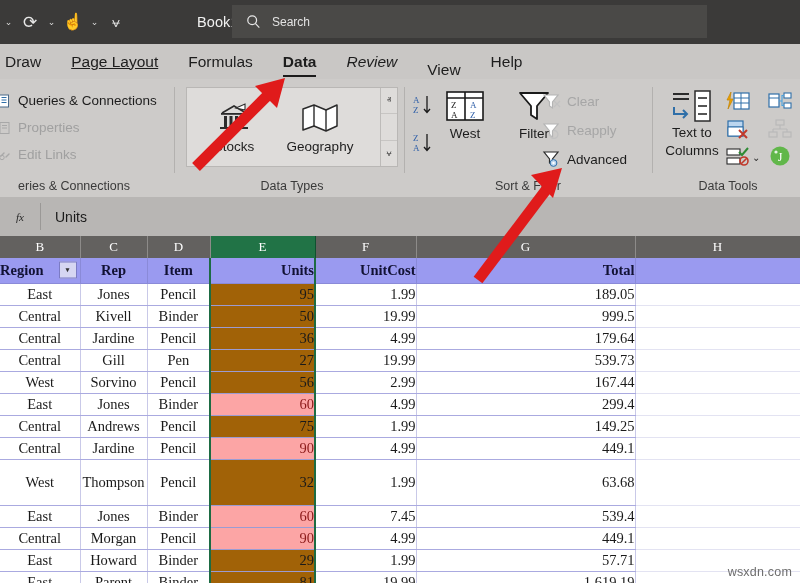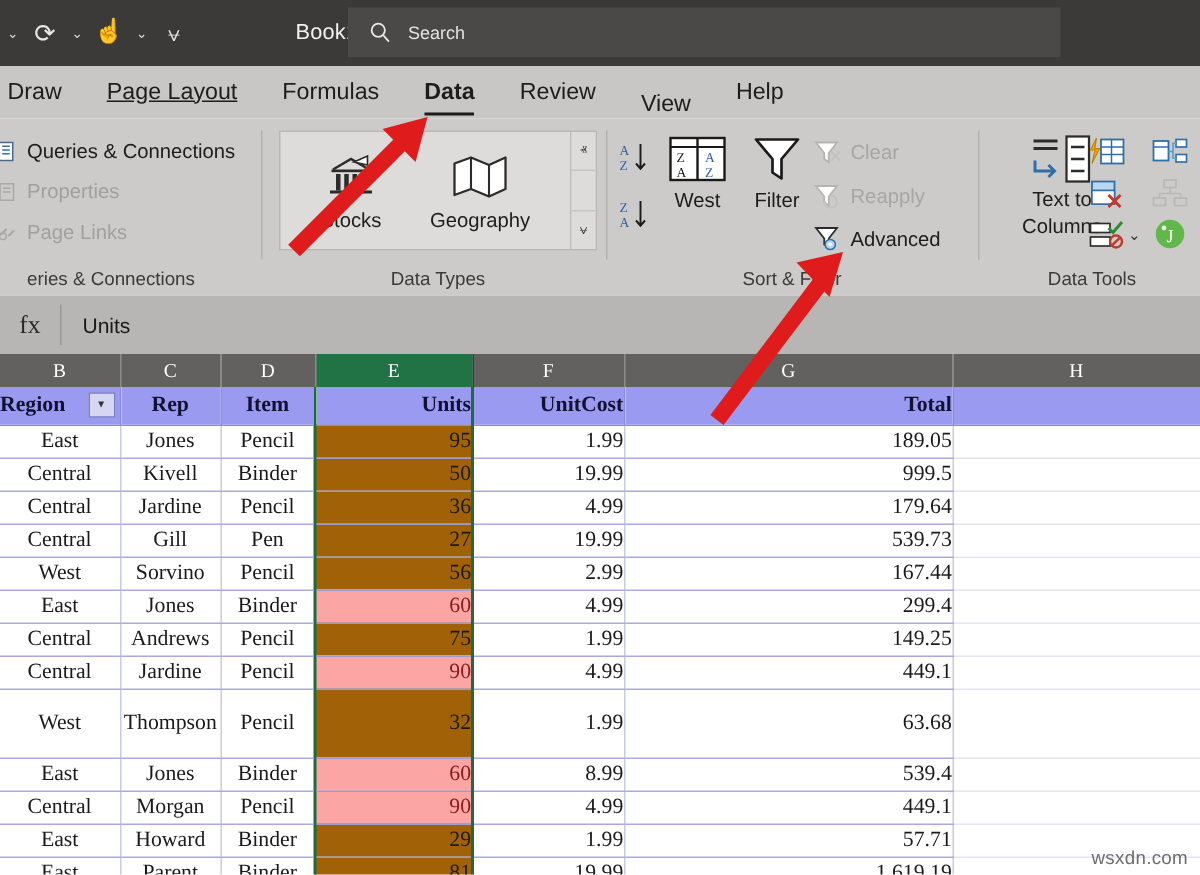--- a/index.html
+++ b/index.html
@@ -116,22 +116,22 @@
     align-items: center; gap: 2px;
   }
   .dtbtn .lab { font-size: 13.5px; color: #1d1d1d; line-height: 1.15; text-align: center; }
 
   
   .fxbar {
     position: absolute; left: 0; top: 197px; width: 800px; height: 39px;
     background: #b8b6b4; display: flex; align-items: center;
   }
   .fx-ico {
-    width: 40px; text-align: center; 
-    font-family: "Liberation Serif", serif; font-size: 17px; color: #2a2a2a;
+    width: 40px; text-align: center; font-style: italic;
+    font-family: "Liberation Serif", serif; font-size: 11px; color: #2a2a2a;
   }
   .fx-input {
     flex: 1; height: 27px; background: #b8b6b4; border-left: 1px solid #9a9896;
     display: flex; align-items: center; padding-left: 14px;
     font-size: 14px; color: #1a1a1a;
   }
 
   
   .grid { position: absolute; left: 0; top: 236px; width: 800px; height: 347px; background: #fff; }
   table.sheet { border-collapse: collapse; table-layout: fixed; width: 800px; }
@@ -233,21 +233,21 @@
       </div>
     <div class="tab" style="margin-left:12px;text-decoration:underline;">
       <span>Page Layout</span>
       </div>
     <div class="tab" style="margin-left:12px;">
       <span>Formulas</span>
       </div>
     <div class="tab active" style="margin-left:12px;">
       <span>Data</span>
       </div>
-    <div class="tab" style="margin-left:12px;">
+    <div class="tab" style="margin-left:12px;font-style:italic;">
       <span>Review</span>
       </div>
     <div class="tab" style="margin-left:12px;margin-top:17px;">
       <span>View</span>
       </div>
     <div class="tab" style="margin-left:12px;">
       <span>Help</span>
       </div>
   </div>
 
@@ -269,21 +269,21 @@
           <line x1="4" y1="4.5" x2="9" y2="4.5" stroke="#a8a8a8" stroke-width="1"></line>
           <line x1="4" y1="7" x2="9" y2="7" stroke="#a8a8a8" stroke-width="1"></line>
         </svg>
         <span>Properties</span>
       </div>
       <div class="qitem dim" style="left:-2px; top:68px;">
         <svg width="14" height="14" viewBox="0 0 14 14">
           <path d="M3 8 L6 5 M8 9 L11 6" stroke="#a8a8a8" stroke-width="1.4" fill="none" stroke-linecap="round"></path>
           <circle cx="4" cy="9.5" r="2.2" fill="none" stroke="#a8a8a8" stroke-width="1"></circle>
         </svg>
-        <span>Page Links</span>
+        <span>Edit Links</span>
       </div>
       <div class="rgroup-label" style="left:-26px; width:200px;">еries &amp; Connections</div>
     </div>
     <div class="rsep" style="left:174px;"></div>
 
     <div class="rgroup" style="left:182px; width:220px;">
       <div class="gallery" style="left:4px;">
         <div class="gcell" style="margin-left:4px;">
           <svg width="40" height="34" viewBox="0 0 40 34">
             <path d="M8 12 L20 5 L32 12" fill="none" stroke="#2b2b2b" stroke-width="1.6"></path>
@@ -334,21 +334,21 @@
           <rect x="3" y="3" width="36" height="28" fill="#fff" stroke="#1a1a1a" stroke-width="1.6"></rect>
           <line x1="21" y1="3" x2="21" y2="31" stroke="#1a1a1a" stroke-width="1.6"></line>
           <line x1="3" y1="9" x2="39" y2="9" stroke="#1a1a1a" stroke-width="1.3"></line>
           <text x="7" y="19" font-size="9" fill="#1a1a1a" font-family="Liberation Serif, serif">Z</text>
           <text x="7" y="29" font-size="9" fill="#1a1a1a" font-family="Liberation Serif, serif">A</text>
           <text x="26" y="19" font-size="9" fill="#2f5fa8" font-family="Liberation Serif, serif">A</text>
           <text x="26" y="29" font-size="9" fill="#2f5fa8" font-family="Liberation Serif, serif">Z</text>
         </svg>
         <span class="lab">West</span>
       </div>
-      <div class="sfbtn" style="left:92px; top:10px;">
+      <div class="sfbtn" style="left:108px; top:10px;">
         <svg width="36" height="34" viewBox="0 0 36 34">
           <path d="M4 4 L32 4 L21 17 L21 30 L15 26 L15 17 Z" fill="#fff" stroke="#1a1a1a" stroke-width="1.8" stroke-linejoin="round"></path>
         </svg>
         <span class="lab">Filter</span>
       </div>
       <div class="sfrow dim" style="left:134px; top:13px;">
         <svg width="20" height="18" viewBox="0 0 20 18">
           <path d="M2 3 L16 3 L10.5 10 L10.5 16 L7.5 14 L7.5 10 Z" fill="#fff" stroke="#b4b4b4" stroke-width="1.2"></path>
           <path d="M12 9 L18 15 M18 9 L12 15" stroke="#c2c2c2" stroke-width="1.2"></path>
         </svg>
@@ -367,21 +367,21 @@
           <circle cx="11.5" cy="13" r="3.4" fill="#bcd6ef" stroke="#2f6fa8" stroke-width="1"></circle>
           <circle cx="11.5" cy="13" r="1.2" fill="#fff"></circle>
         </svg>
         <span>Advanced</span>
       </div>
       <div class="rgroup-label" style="left:0; width:240px;">Sort &amp; Filter</div>
     </div>
     <div class="rsep" style="left:652px;"></div>
 
     <div class="rgroup" style="left:656px; width:144px;">
-      <div class="dtbtn" style="left:20px; top:10px; width:64px;">
+      <div class="dtbtn" style="left:4px; top:10px; width:64px;">
         <svg width="44" height="34" viewBox="0 0 44 34">
           <line x1="3" y1="5" x2="19" y2="5" stroke="#2b2b2b" stroke-width="2"></line>
           <line x1="3" y1="10" x2="19" y2="10" stroke="#2b2b2b" stroke-width="2"></line>
           <path d="M4 18 L4 25 L16 25" fill="none" stroke="#2f6fa8" stroke-width="2"></path>
           <path d="M13 21 L17 25 L13 29" fill="none" stroke="#2f6fa8" stroke-width="2"></path>
           <rect x="25" y="2" width="15" height="30" fill="#fff" stroke="#2b2b2b" stroke-width="1.5"></rect>
           <line x1="28" y1="9" x2="37" y2="9" stroke="#2b2b2b" stroke-width="1.6"></line>
           <line x1="28" y1="17" x2="37" y2="17" stroke="#2b2b2b" stroke-width="1.6"></line>
           <line x1="28" y1="25" x2="37" y2="25" stroke="#2b2b2b" stroke-width="1.6"></line>
         </svg>
@@ -569,21 +569,21 @@
             <td class="rgt cellpad-r selcol"><span>32</span></td>
             <td class="rgt cellpad-r"><span>1.99</span></td>
             <td class="rgt cellpad-r"><span>63.68</span></td>
             <td class="empty"></td>
           </tr>
           <tr class="drow">
             <td class="ctr"><span>East</span></td>
             <td class="ctr"><span>Jones</span></td>
             <td class="ctr"><span>Binder</span></td>
             <td class="rgt cellpad-r selcol hot"><span>60</span></td>
-            <td class="rgt cellpad-r"><span>8.99</span></td>
+            <td class="rgt cellpad-r"><span>7.45</span></td>
             <td class="rgt cellpad-r"><span>539.4</span></td>
             <td class="empty"></td>
           </tr>
           <tr class="drow">
             <td class="ctr"><span>Central</span></td>
             <td class="ctr"><span>Morgan</span></td>
             <td class="ctr"><span>Pencil</span></td>
             <td class="rgt cellpad-r selcol hot"><span>90</span></td>
             <td class="rgt cellpad-r"><span>4.99</span></td>
             <td class="rgt cellpad-r"><span>449.1</span></td>

